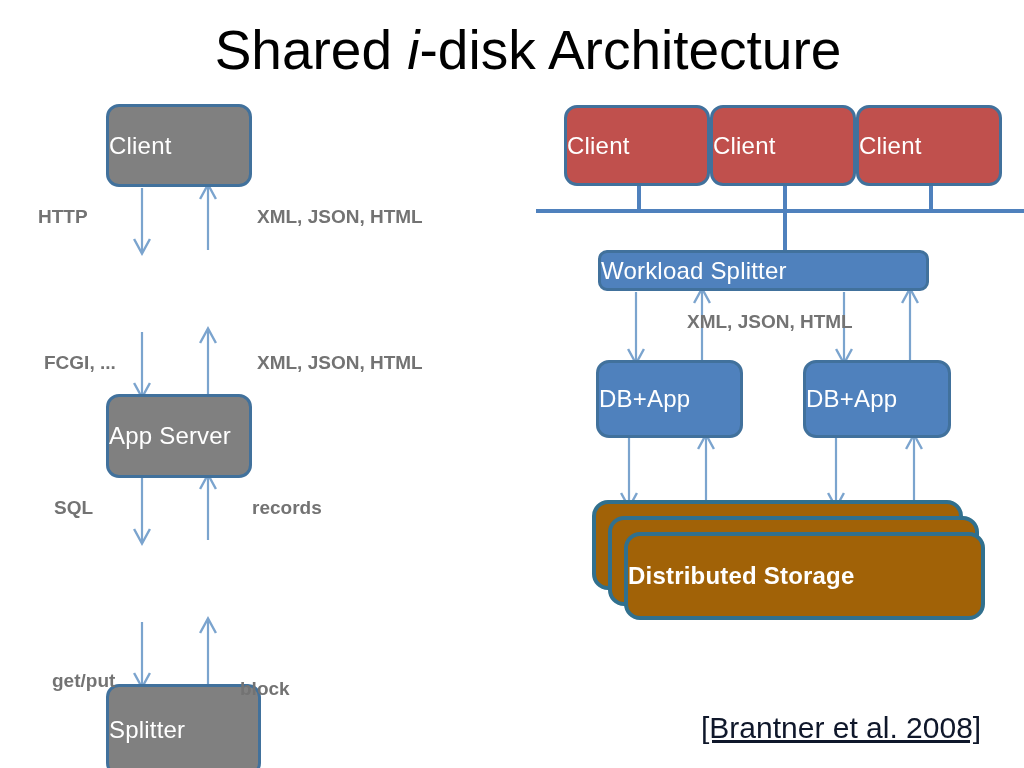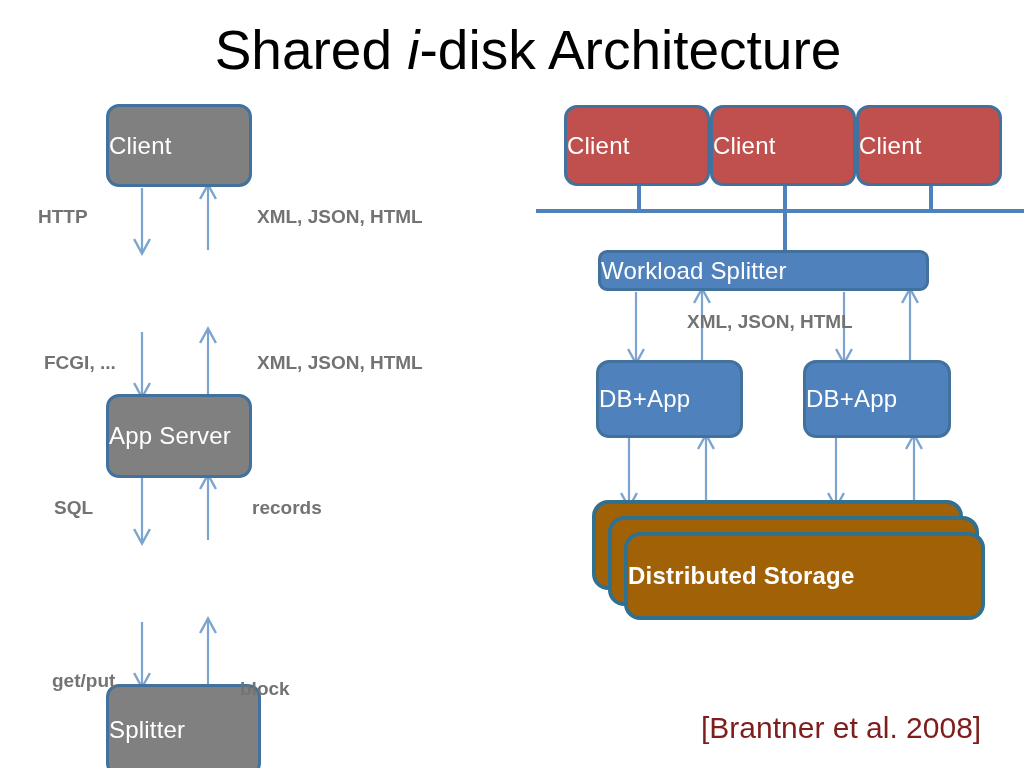--- a/index.html
+++ b/index.html
@@ -70,22 +70,23 @@
   
   .bus {
     position: absolute;
     background: #4F81BD;
   }
 
   
   .citation {
     position: absolute;
     font-size: 30px;
-    color: #7f1d1d;
+    color: #0f172a;
     white-space: nowrap;
+    text-decoration: underline;
   }
 
   svg.arrows {
     position: absolute;
     left: 0; top: 0;
     width: 1024px;
     height: 768px;
     pointer-events: none;
   }
 </style>

